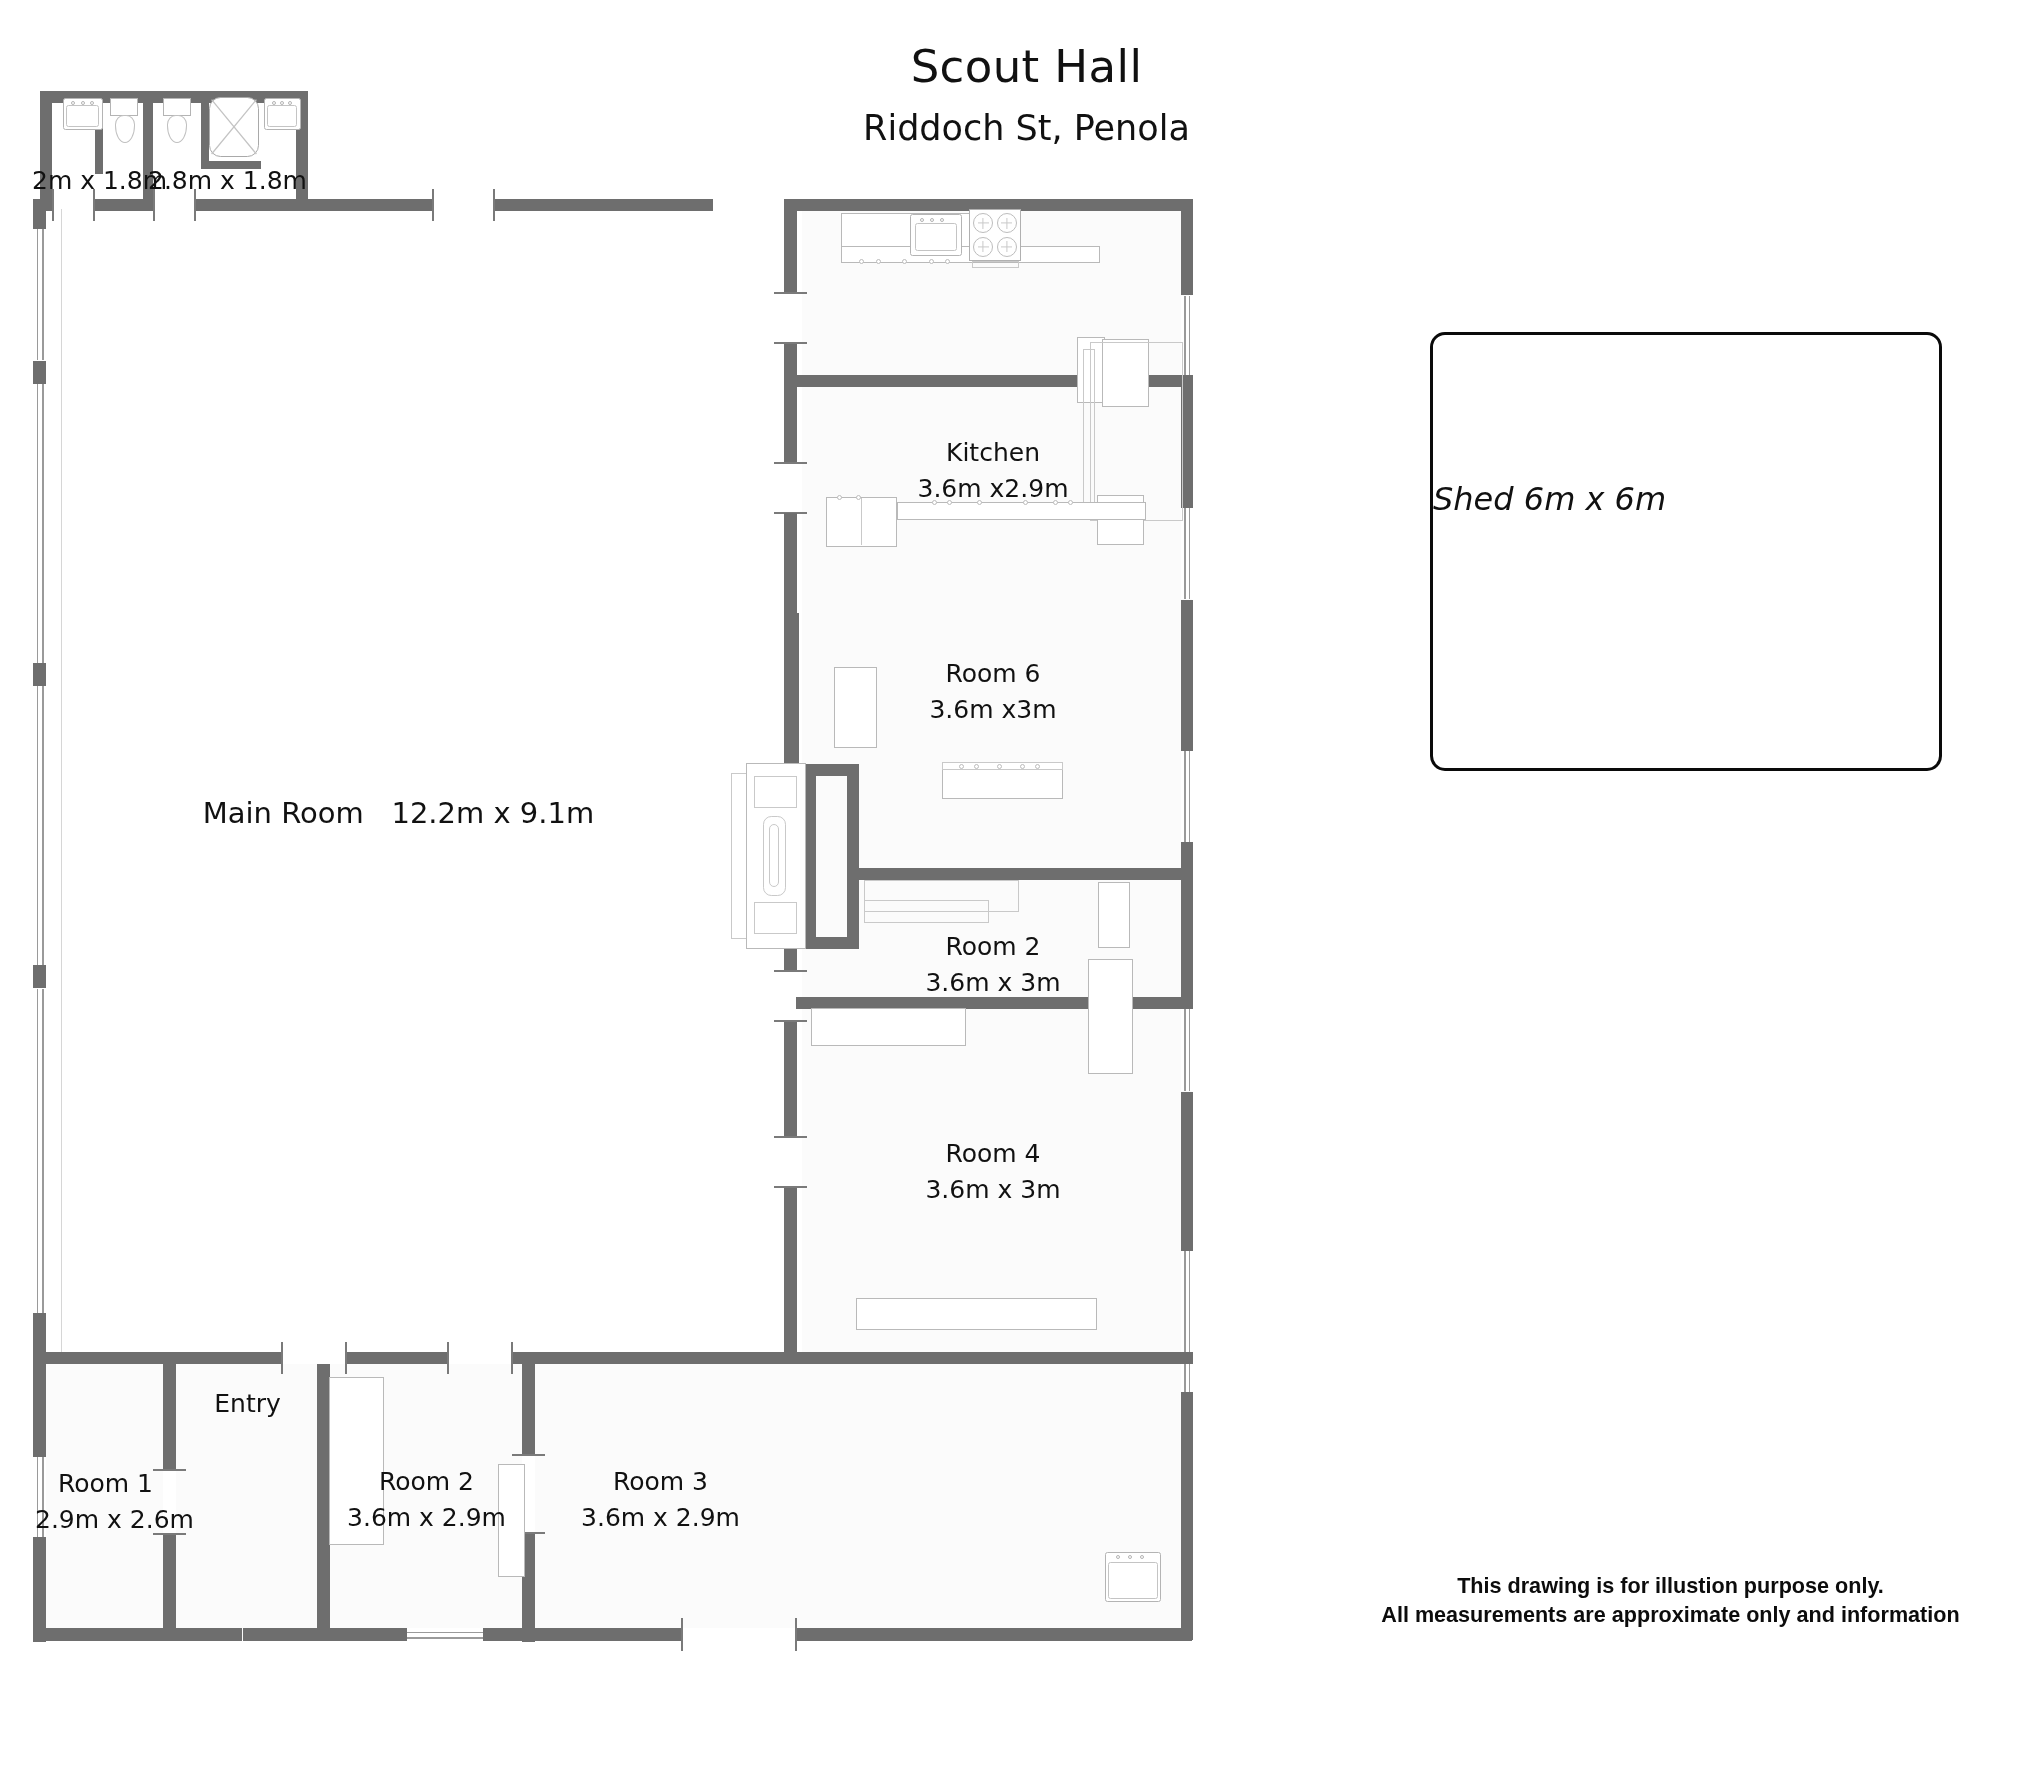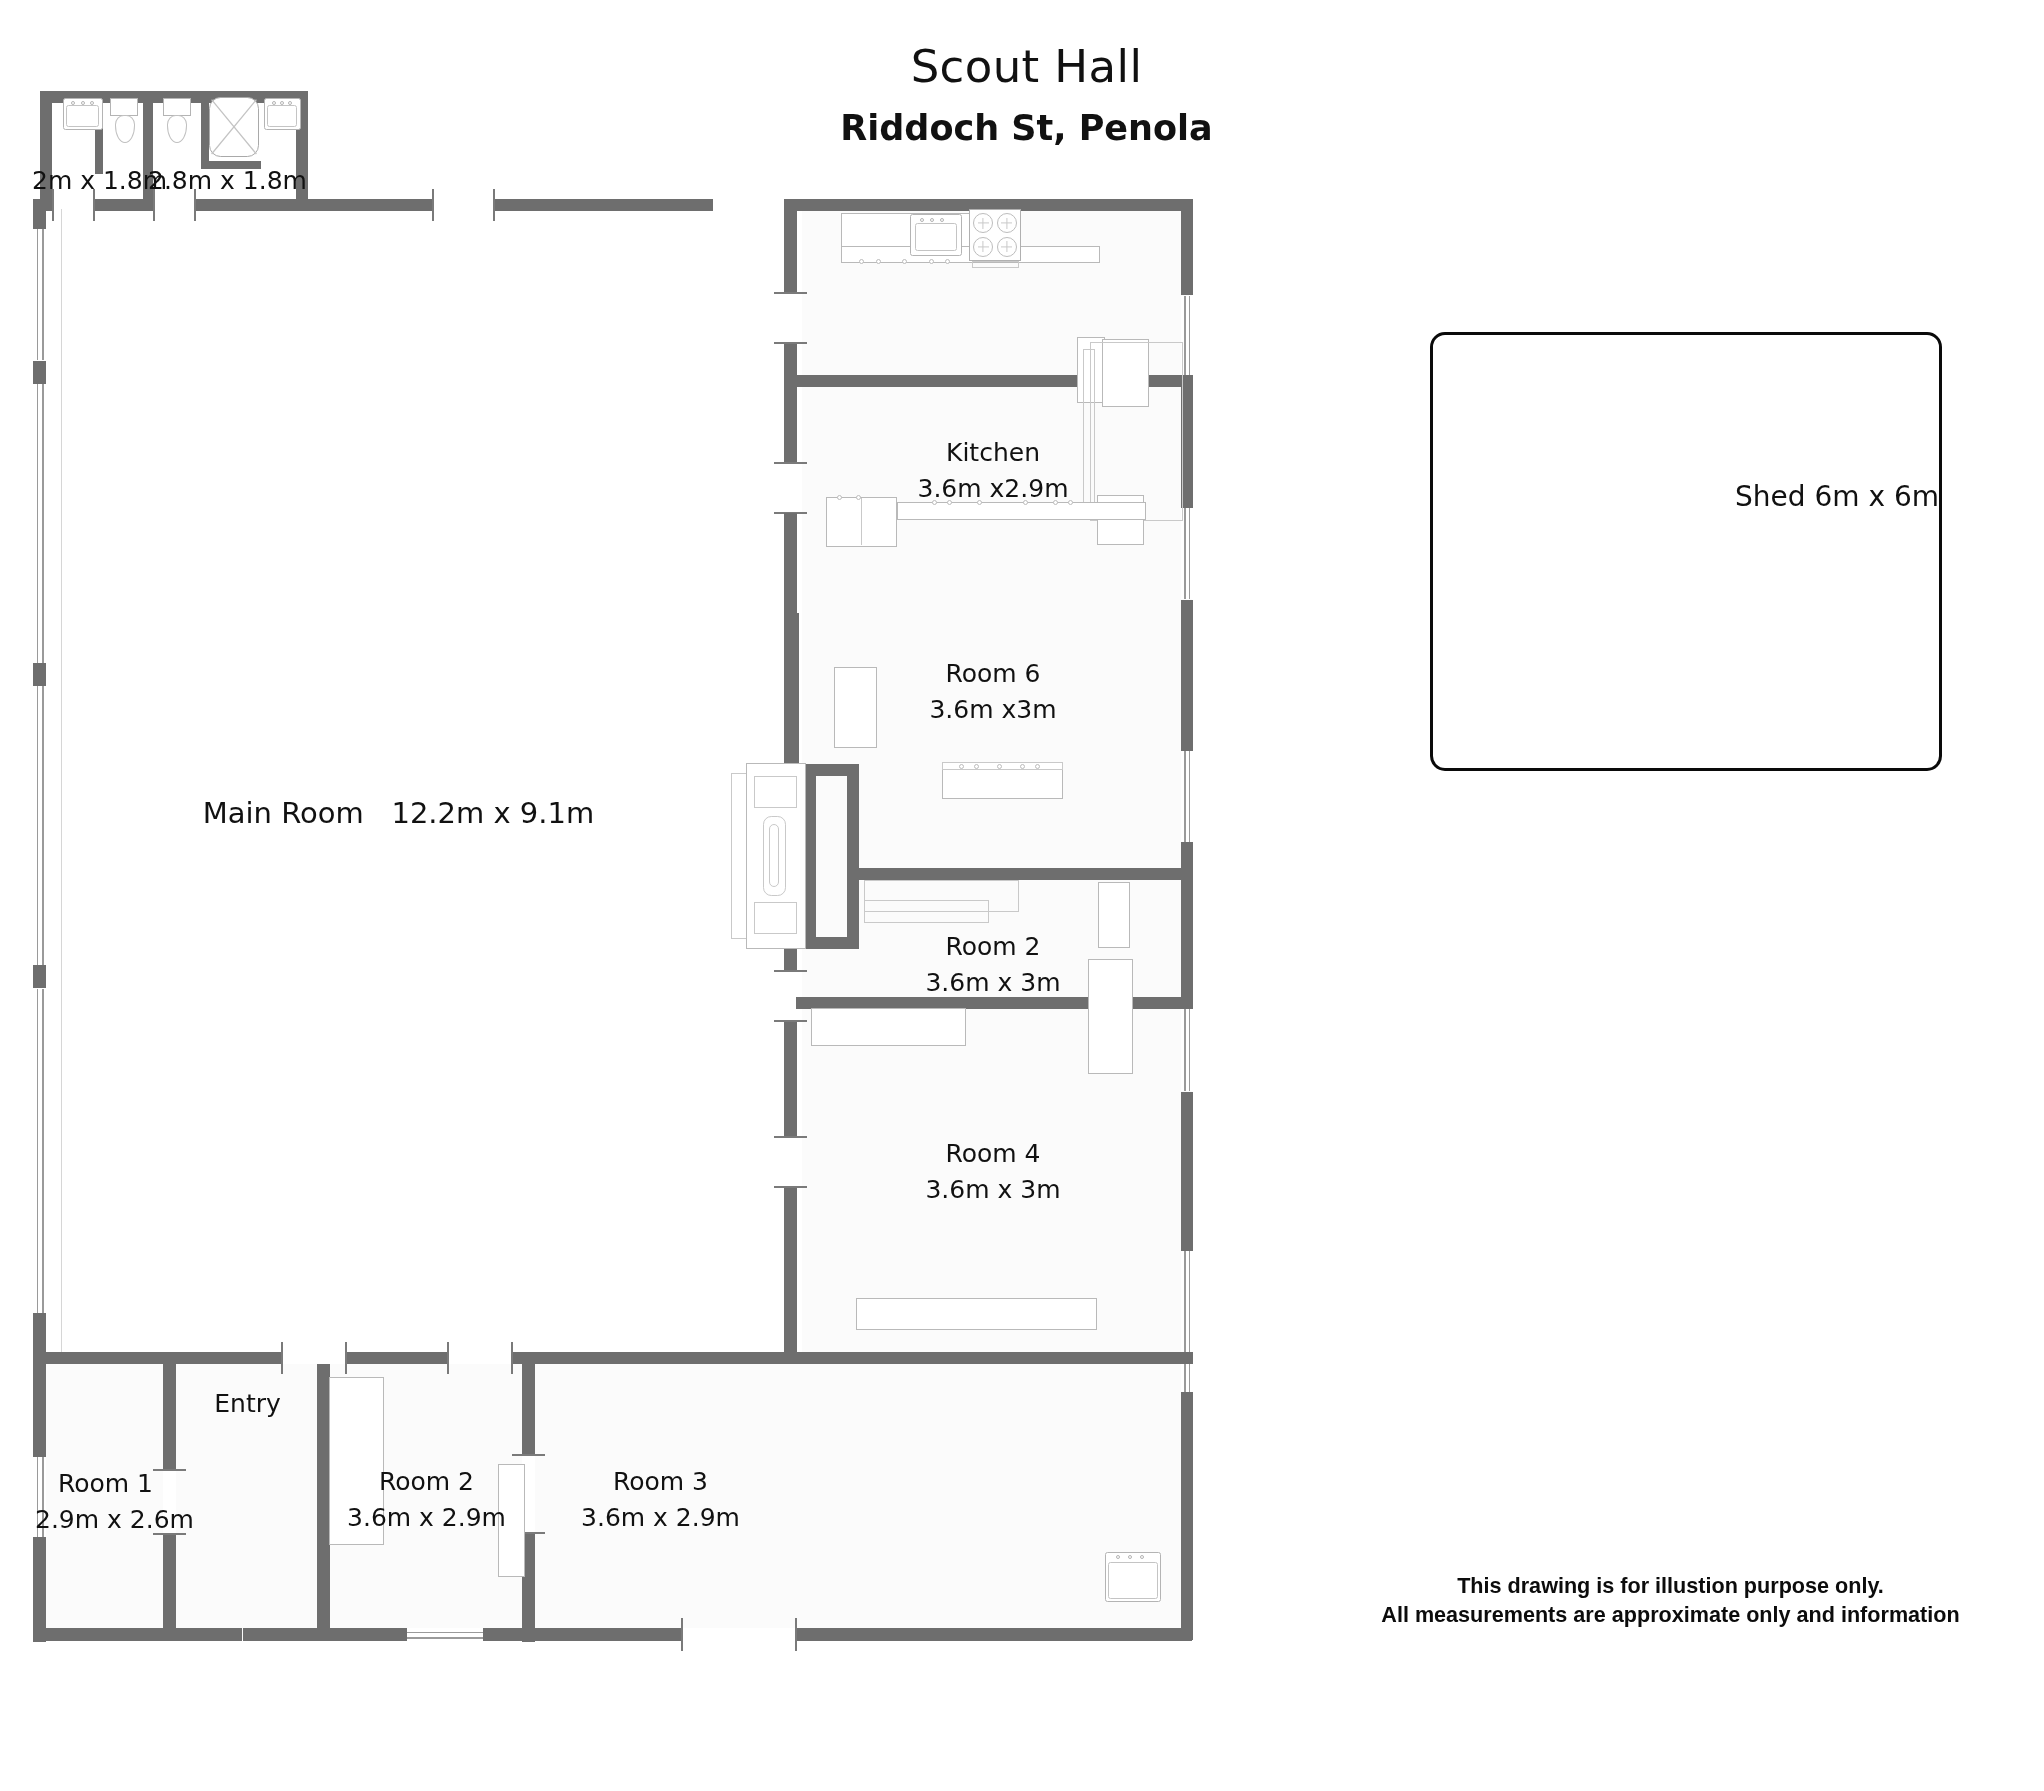--- a/index.html
+++ b/index.html
@@ -27,21 +27,21 @@
     text-align: center;
     font-size: 45px;
     font-weight: 400;
     letter-spacing: 0.4px;
     color: #111;
   }
   .subtitle {
     left: 0; right: 0; top: 108px;
     text-align: center;
     font-size: 35px;
-    font-weight: 700;
+    font-weight: 400;
     color: #111;
   }
 
   
   #plan {
     left: 0; top: 0;
     width: 1246px; height: 1792px;
   }
 
   
@@ -115,23 +115,24 @@
     width: 512px; height: 439px;
     border: 3.3px solid #0a0a0a;
     border-radius: 15px;
     background: #ffffff;
     box-sizing: border-box;
   }
   #shed-label {
     position: absolute;
     left: 0; right: 0;
     top: 145px;
-    text-align: right;
-    font-size: 28px;
+    text-align: left;
+    font-size: 32px;
     color: #111;
+    font-style: italic;
   }
 
   
   #disclaimer {
     left: 1296px; top: 1572px;
     width: 731px;
     text-align: center;
     font-size: 21.6px;
     line-height: 1.34;
     font-weight: 700;

